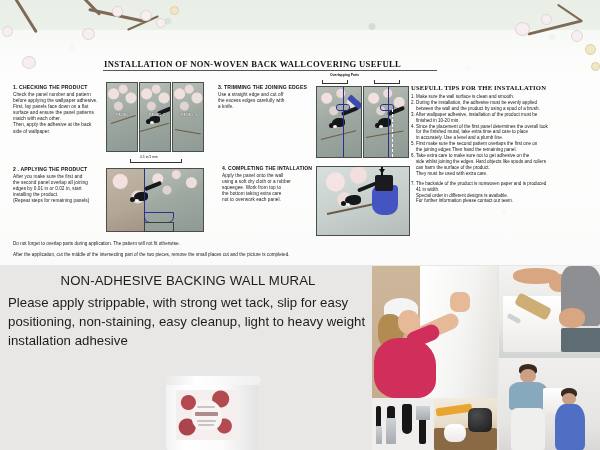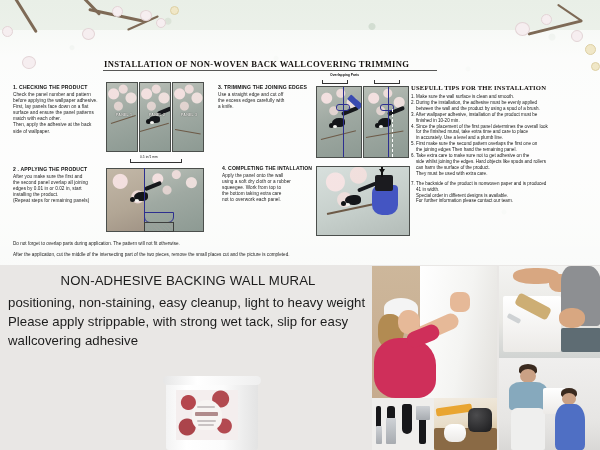--- a/index.html
+++ b/index.html
@@ -227,21 +227,21 @@
       <div class="bud y" style="left:80px;top:44px;width:9px;height:9px;"></div>
       <div class="bud y" style="left:86px;top:62px;width:7px;height:7px;"></div>
     </div>
 
     <div class="sprig" style="left:0px;top:8px;width:70px;height:70px;">
       <div class="branch" style="left:6px;top:6px;width:40px;height:3px;transform:rotate(58deg);"></div>
       <div class="bud" style="left:22px;top:48px;width:12px;height:11px;"></div>
       <div class="bud" style="left:2px;top:18px;width:9px;height:9px;"></div>
     </div>
 
-    <div id="subtitle">INSTALLATION OF NON-WOVEN BACK WALLCOVERING TRIMMING</div>
+    <div id="subtitle">INSTALLATION OF NON-WOVEN BACK WALLCOVERING USEFULL</div>
     <div id="rule"></div>
 
     <div class="col" style="left:13px;top:84px;width:92px;">
       <div class="step-h">1. CHECKING THE PRODUCT</div>
       <div class="step-b">
         <div>Check the panel number and pattern</div>
         <div>before applying the wallpaper adhesive.</div>
         <div>First, lay panels face down on a flat</div>
         <div>surface and ensure the panel patterns</div>
         <div>match with each other.</div>
@@ -406,23 +406,23 @@
       </div>
     </div>
 
     <div class="note" style="left:13px;top:241px;">Do not forget to overlap parts during application. The pattern will not fit otherwise.</div>
     <div class="note" style="left:13px;top:252px;">After the application, cut the middle of the intersecting part of the two pieces, remove the small places cut and the picture is completed.</div>
   </div>
 
   <div id="bottom">
     <div id="promo">
       <div id="promo-title">NON-ADHESIVE BACKING WALL MURAL</div>
+      <div class="promo-line">Please apply strippable, with strong wet tack, slip for easy</div>
       <div class="promo-line">positioning, non-staining, easy cleanup, light to heavy weight</div>
-      <div class="promo-line">Please apply strippable, with strong wet tack, slip for easy</div>
-      <div class="promo-line">wallcovering adhesive</div>
+      <div class="promo-line">installation adhesive</div>
     </div>
   </div>
 
   <div id="bucket">
     <div class="bkt-body"></div>
     <div class="bkt-rim"></div>
     <div class="bkt-lbl">
       <div class="bkt-card">
         <div class="bkt-txt" style="left:5px;top:6px;width:18px;height:2px;"></div>
         <div class="bkt-txt" style="left:3px;top:12px;width:23px;height:4px;background:#b08b8b;"></div>

